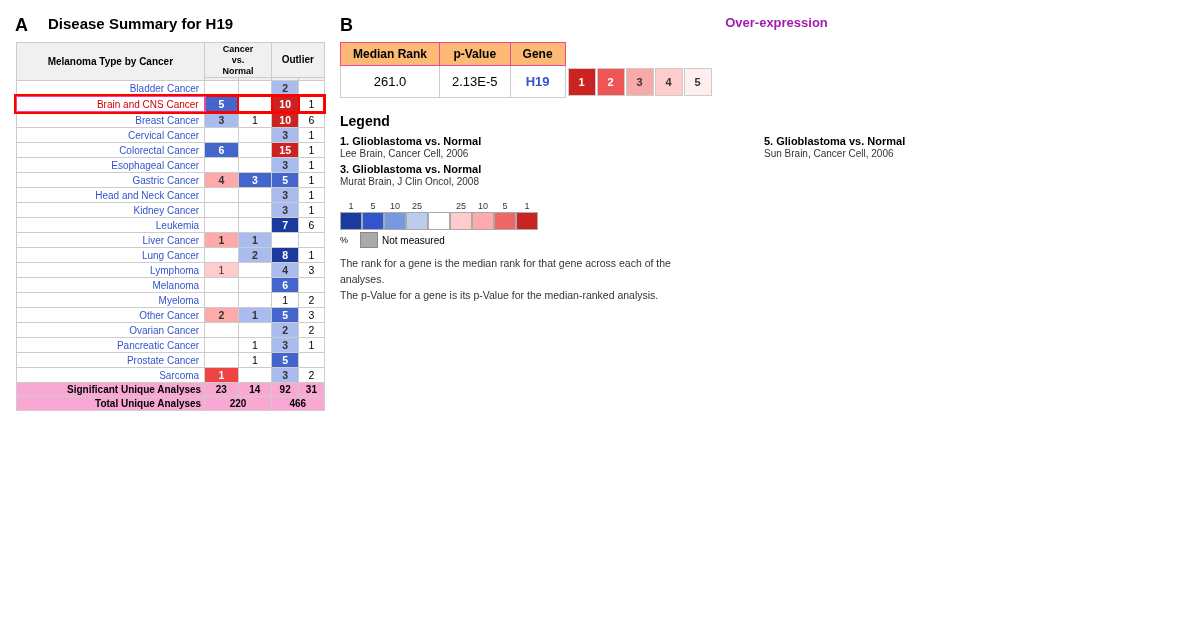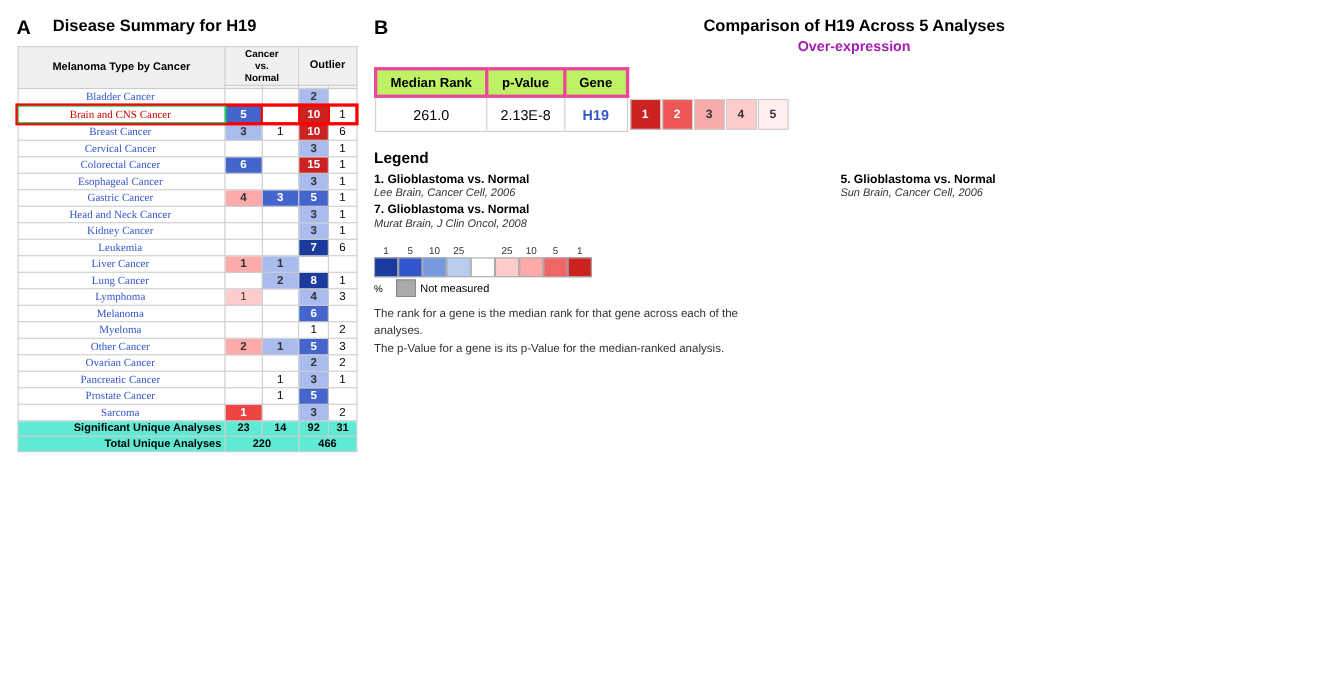--- a/index.html
+++ b/index.html
@@ -45,26 +45,25 @@
     }
 
     .disease-table th, .disease-table td {
       border: 1px solid #ccc;
       text-align: center;
       padding: 1px 3px;
       white-space: nowrap;
     }
 
     .disease-table .cancer-name {
-      text-align: center;
+      text-align: right;
       color: #3355cc;
       font-size: 10px;
       padding-right: 5px;
       white-space: nowrap;
-      font-family: Liberation Serif, serif;
     }
 
     .disease-table .header-cell {
       background: #f0f0f0;
       font-size: 10px;
       vertical-align: middle;
       line-height: 1.2;
     }
 
     .disease-table .analysis-type-header {
@@ -76,21 +75,21 @@
     .cell-blue-dark { background: #1a3a9e; color: white; font-weight: bold; }
     .cell-blue-med { background: #4466cc; color: white; font-weight: bold; }
     .cell-blue-light { background: #aabbee; color: #333; font-weight: bold; }
     .cell-red-dark { background: #cc2222; color: white; font-weight: bold; }
     .cell-red-med { background: #ee4444; color: white; font-weight: bold; }
     .cell-red-light { background: #ffaaaa; color: #333; font-weight: bold; }
     .cell-pink { background: #ffcccc; color: #333; }
     .cell-empty { background: #fff; }
 
     .footer-row td {
-      background: #5eead4;
+      background: #f9a8d4;
       font-size: 10px;
       font-weight: bold;
       margin-top: 20px;
     }
 
     
     .panel-b-title {
       text-align: center;
       font-size: 15px;
       font-weight: bold;
@@ -104,26 +103,26 @@
       color: #a21caf;
       margin-bottom: 10px;
     }
 
     .comparison-table {
       border-collapse: collapse;
       margin-bottom: 15px;
     }
 
     .comparison-table th {
-      background: #bef264;
+      background: #fdba74;
       padding: 4px 12px;
       font-size: 12px;
       font-weight: bold;
       text-align: center;
-      border: 3px solid #ec4899;
+      border: 1px solid #ec4899;
     }
 
     .comparison-table td {
       padding: 6px 12px;
       text-align: center;
       font-size: 13px;
       border: 1px solid #ccc;
     }
 
     .gene-link { color: #3355cc; font-weight: bold; font-size: 13px; }
@@ -157,21 +156,21 @@
 
     .legend-grid {
       display: grid;
       grid-template-columns: 1fr 1fr;
       gap: 4px 8px;
       font-size: 11px;
       margin-bottom: 10px;
     }
 
     .legend-item-main { font-weight: bold; font-size: 11px; }
-    .legend-item-sub { font-style: italic; color: #333; font-size: 10px; }
+    .legend-item-sub { color: #333; font-size: 10px; }
 
     .scale-box {
       width: 22px;
       height: 18px;
       border: 1px solid #aaa;
     }
 
     .footnote {
       font-size: 10.5px;
       color: #333;
@@ -220,21 +219,21 @@
     </thead>
     <tbody id="disease-table-body">
     <tr>
           <td class="cancer-name">Bladder Cancer</td>
           <td></td>
           <td></td>
           <td class="cell-blue-light">2</td>
           <td></td>
         </tr>
         <tr style="outline: red solid 2px;">
-          <td class="cancer-name" style="border: 2px solid #22c55e; color: rgb(204, 0, 0);">Brain and CNS Cancer</td>
+          <td class="cancer-name" style="border: 2px solid #ec4899; color: rgb(204, 0, 0);">Brain and CNS Cancer</td>
           <td class="cell-blue-med" style="border: 2px solid red;">5</td>
           <td style="border: 2px solid red;"></td>
           <td class="cell-red-dark" style="border: 2px solid red;">10</td>
           <td style="border: 2px solid red;">1</td>
         </tr>
         <tr>
           <td class="cancer-name">Breast Cancer</td>
           <td class="cell-blue-light">3</td>
           <td class="">1</td>
           <td class="cell-red-dark">10</td>
@@ -374,58 +373,57 @@
           <td colspan="2">466</td>
         </tr>
       </tfoot>
   </table>
 </div>
 
 <div class="panel-b">
   <div style="display:flex; align-items:flex-start; margin-bottom:2px;">
     <span class="panel-label">B</span>
     <div style="margin-left:20px; flex:1;">
-      <div class="panel-b-title">Comparison of H19 Across 5 Analyses</div>
       <div class="panel-b-subtitle">Over-expression</div>
     </div>
   </div>
 
   <table class="comparison-table">
     <thead>
       <tr>
         <th>Median Rank</th>
         <th>p-Value</th>
         <th>Gene</th>
         <th style="border:none; background:transparent;"></th>
       </tr>
     </thead>
     <tbody>
       <tr>
         <td>261.0</td>
-        <td>2.13E-8</td>
+        <td>2.13E-5</td>
         <td class="gene-link">H19</td>
         <td style="border:none; padding:2px;">
           <div class="rank-boxes" id="rank-boxes-container">
               <div class="rank-box" style="background: rgb(204, 34, 34); color: white;">1</div>
               <div class="rank-box" style="background: rgb(238, 85, 85); color: white;">2</div>
               <div class="rank-box" style="background: rgb(248, 170, 170); color: rgb(51, 51, 51);">3</div>
               <div class="rank-box" style="background: rgb(255, 204, 204); color: rgb(51, 51, 51);">4</div>
               <div class="rank-box" style="background: rgb(255, 238, 238); color: rgb(51, 51, 51);">5</div>
             </div>
         </td>
       </tr>
     </tbody>
   </table>
 
   <div class="legend-section">
     <div class="legend-title">Legend</div>
     <div class="legend-grid" id="legend-grid">
         <div>
           <div style="margin-bottom: 4px;"><span class="legend-item-main">1. Glioblastoma vs. Normal</span><br><span class="legend-item-sub">Lee Brain, Cancer Cell, 2006</span></div>
-          <div style="margin-bottom: 4px;"><span class="legend-item-main">7. Glioblastoma vs. Normal</span><br><span class="legend-item-sub">Murat Brain, J Clin Oncol, 2008</span></div>
+          <div style="margin-bottom: 4px;"><span class="legend-item-main">3. Glioblastoma vs. Normal</span><br><span class="legend-item-sub">Murat Brain, J Clin Oncol, 2008</span></div>
         </div>
         <div>
           <div style="margin-bottom: 4px;"><span class="legend-item-main">5. Glioblastoma vs. Normal</span><br><span class="legend-item-sub">Sun Brain, Cancer Cell, 2006</span></div>
         </div>
       </div>
   </div>
 
   <div style="margin-bottom:8px;">
     <div class="scale-nums-row" id="scale-nums-top" style="margin-bottom:1px;">
         <div class="scale-num">1</div>

